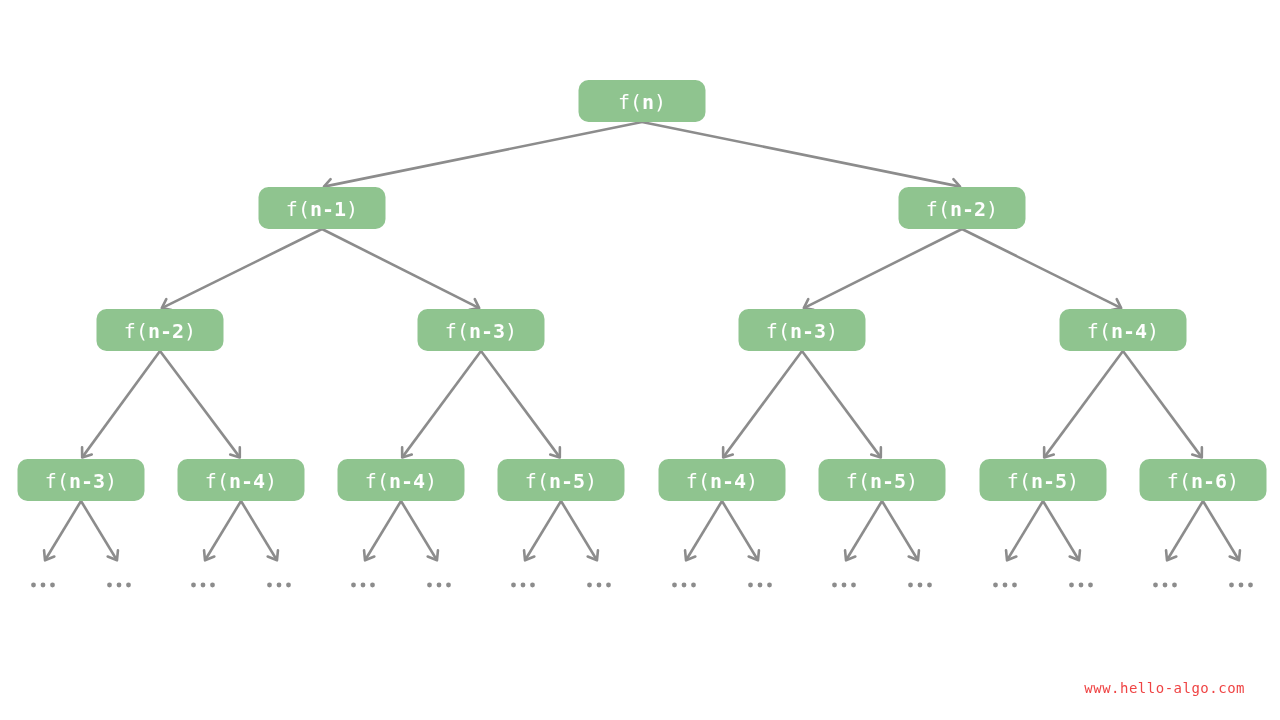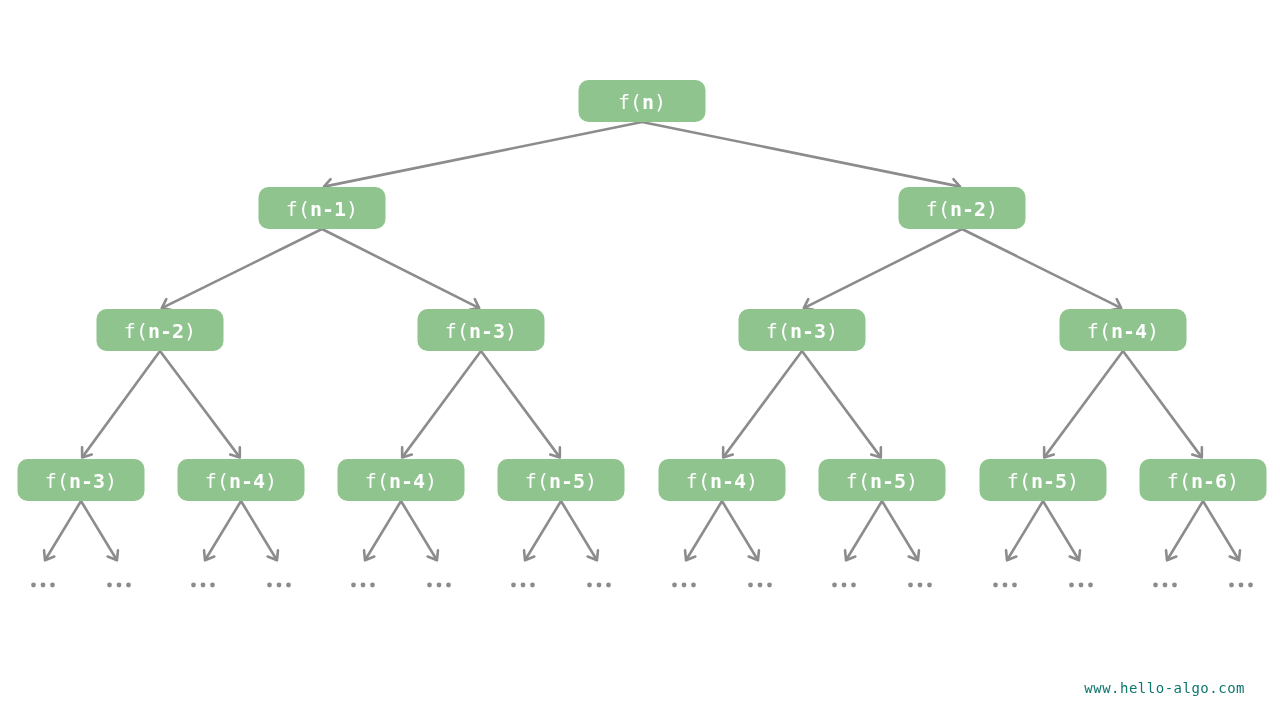--- a/index.html
+++ b/index.html
@@ -19,21 +19,21 @@
     position: absolute;
     left: 0;
     top: 0;
   }
   .watermark {
     position: absolute;
     right: 35px;
     bottom: 24px;
     font-size: 14px;
     letter-spacing: 0.5px;
-    color: #0f766e;
+    color: #ef4444;
     font-family: "DejaVu Sans Mono", monospace;
     user-select: none;
   }
 </style>
 </head>
 <body>
 
 <div class="canvas">
   <svg id="tree-svg" class="tree" width="1280" height="720" viewBox="0 0 1280 720">
     <defs>

